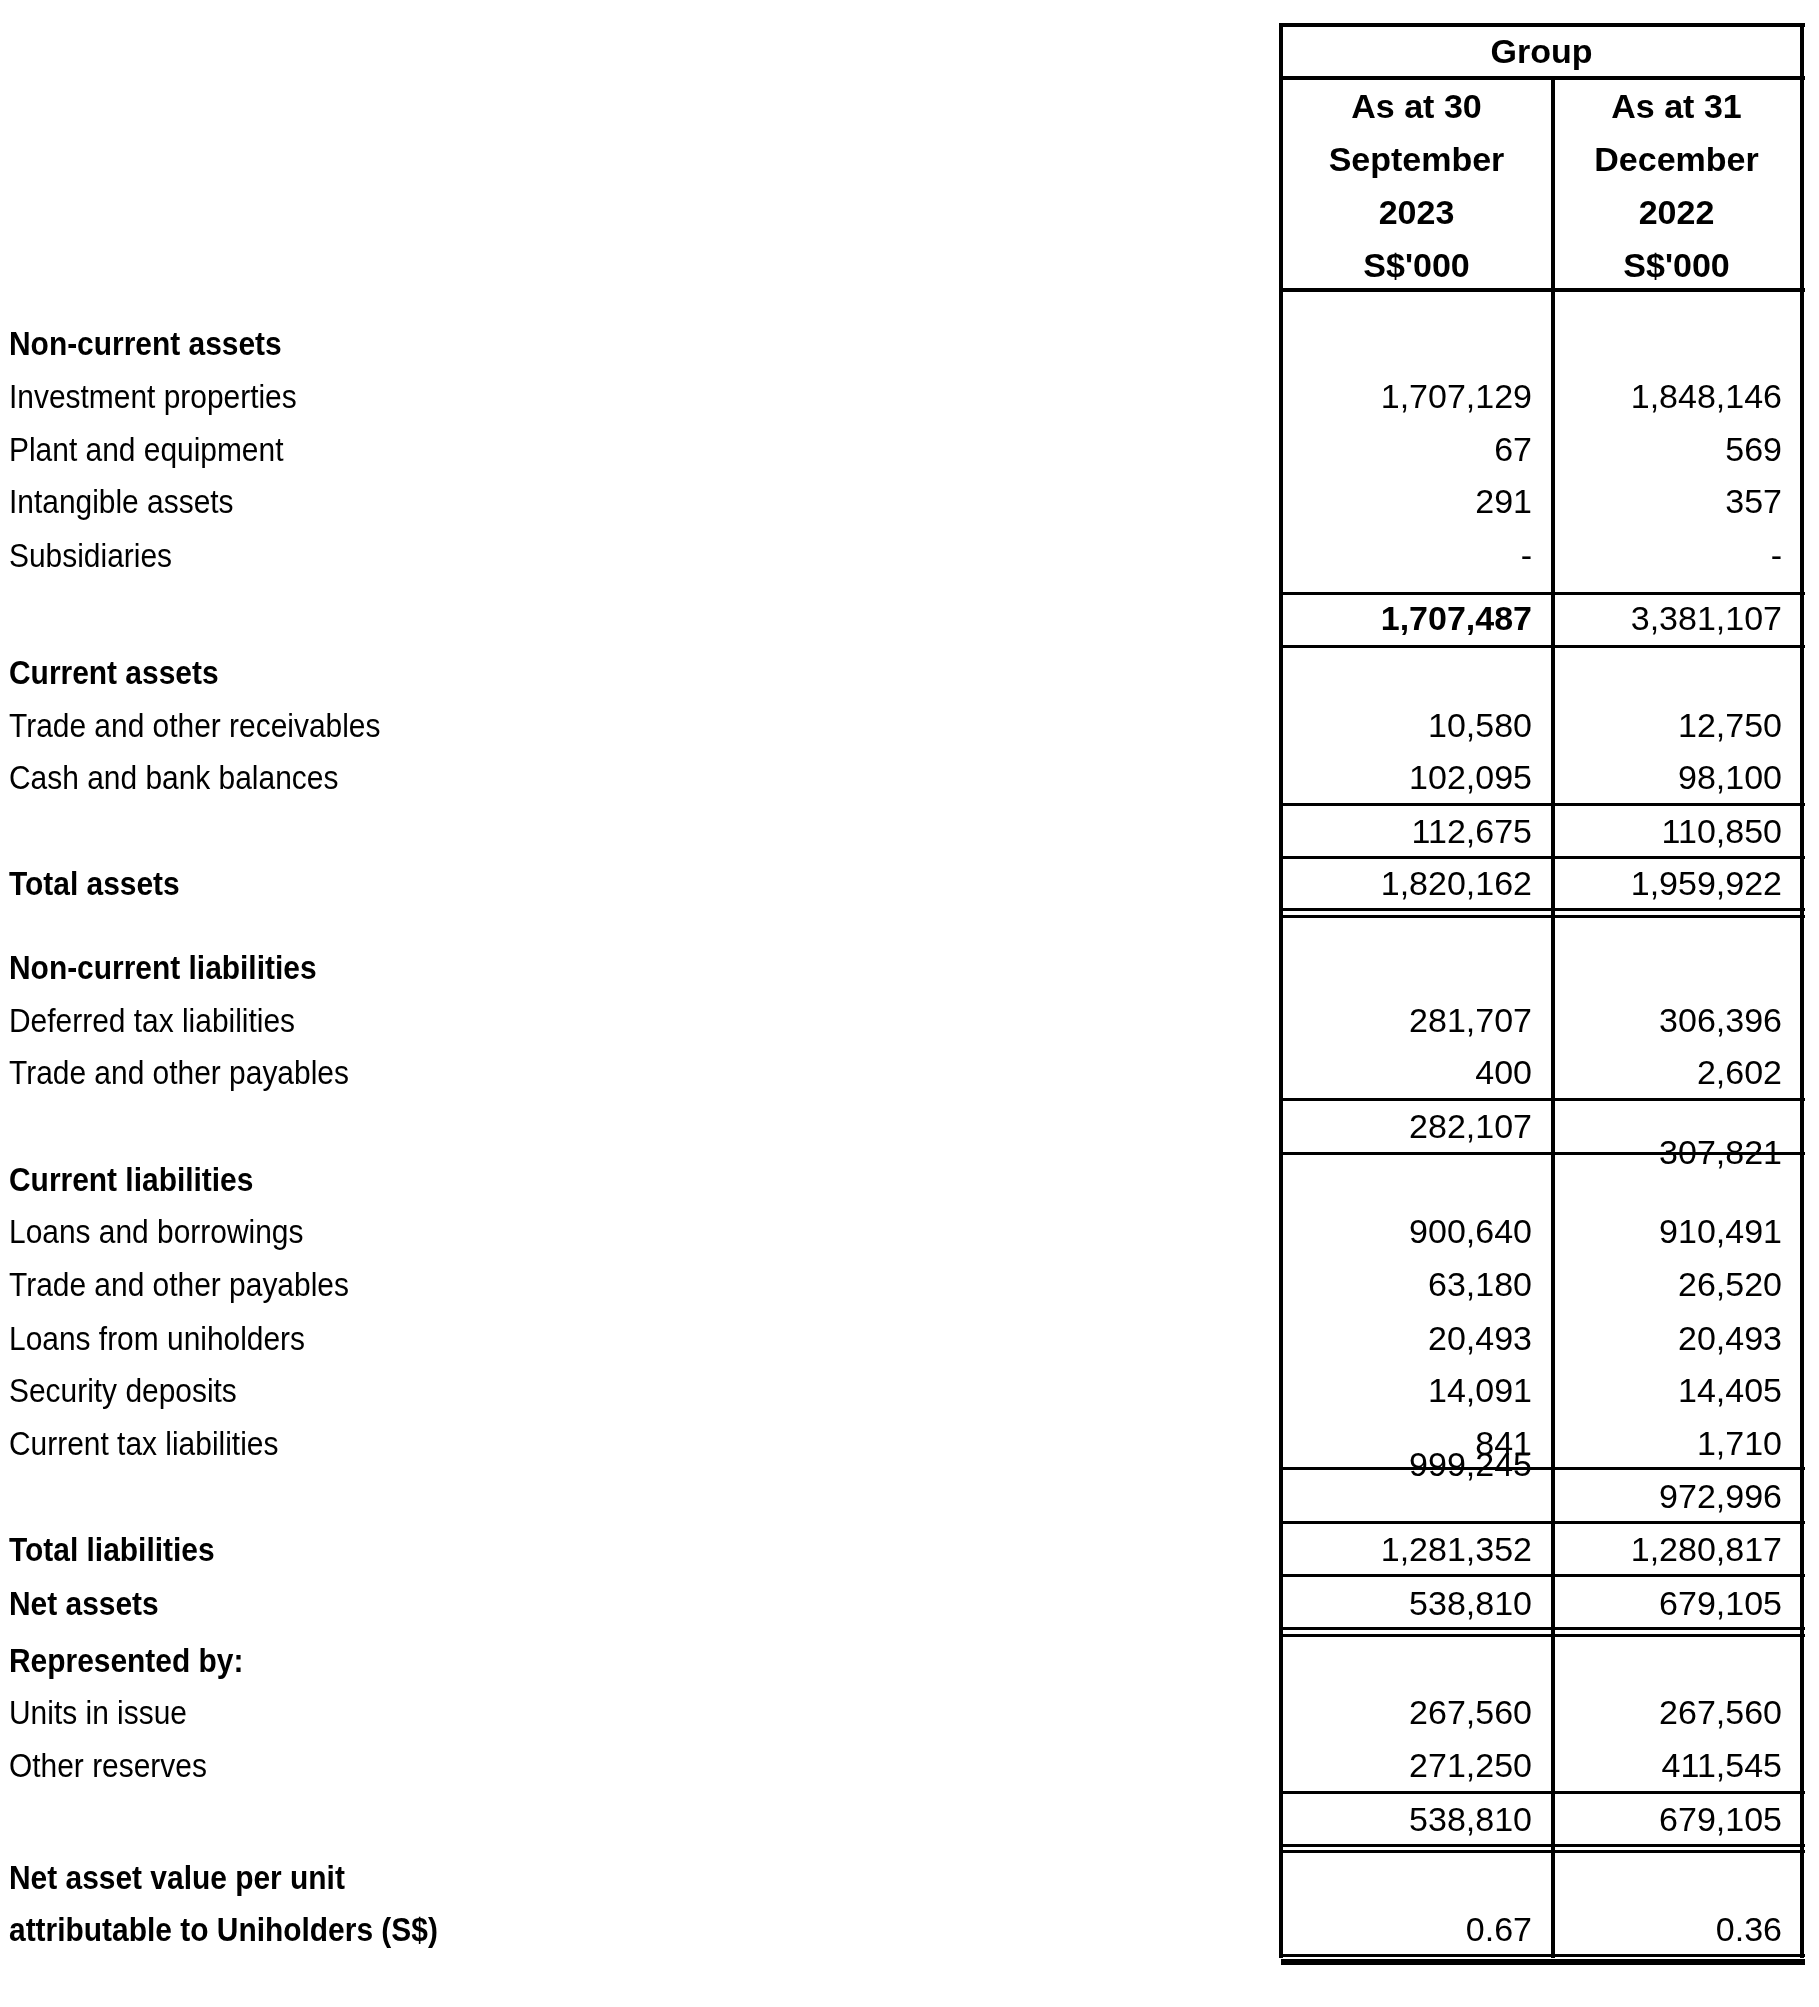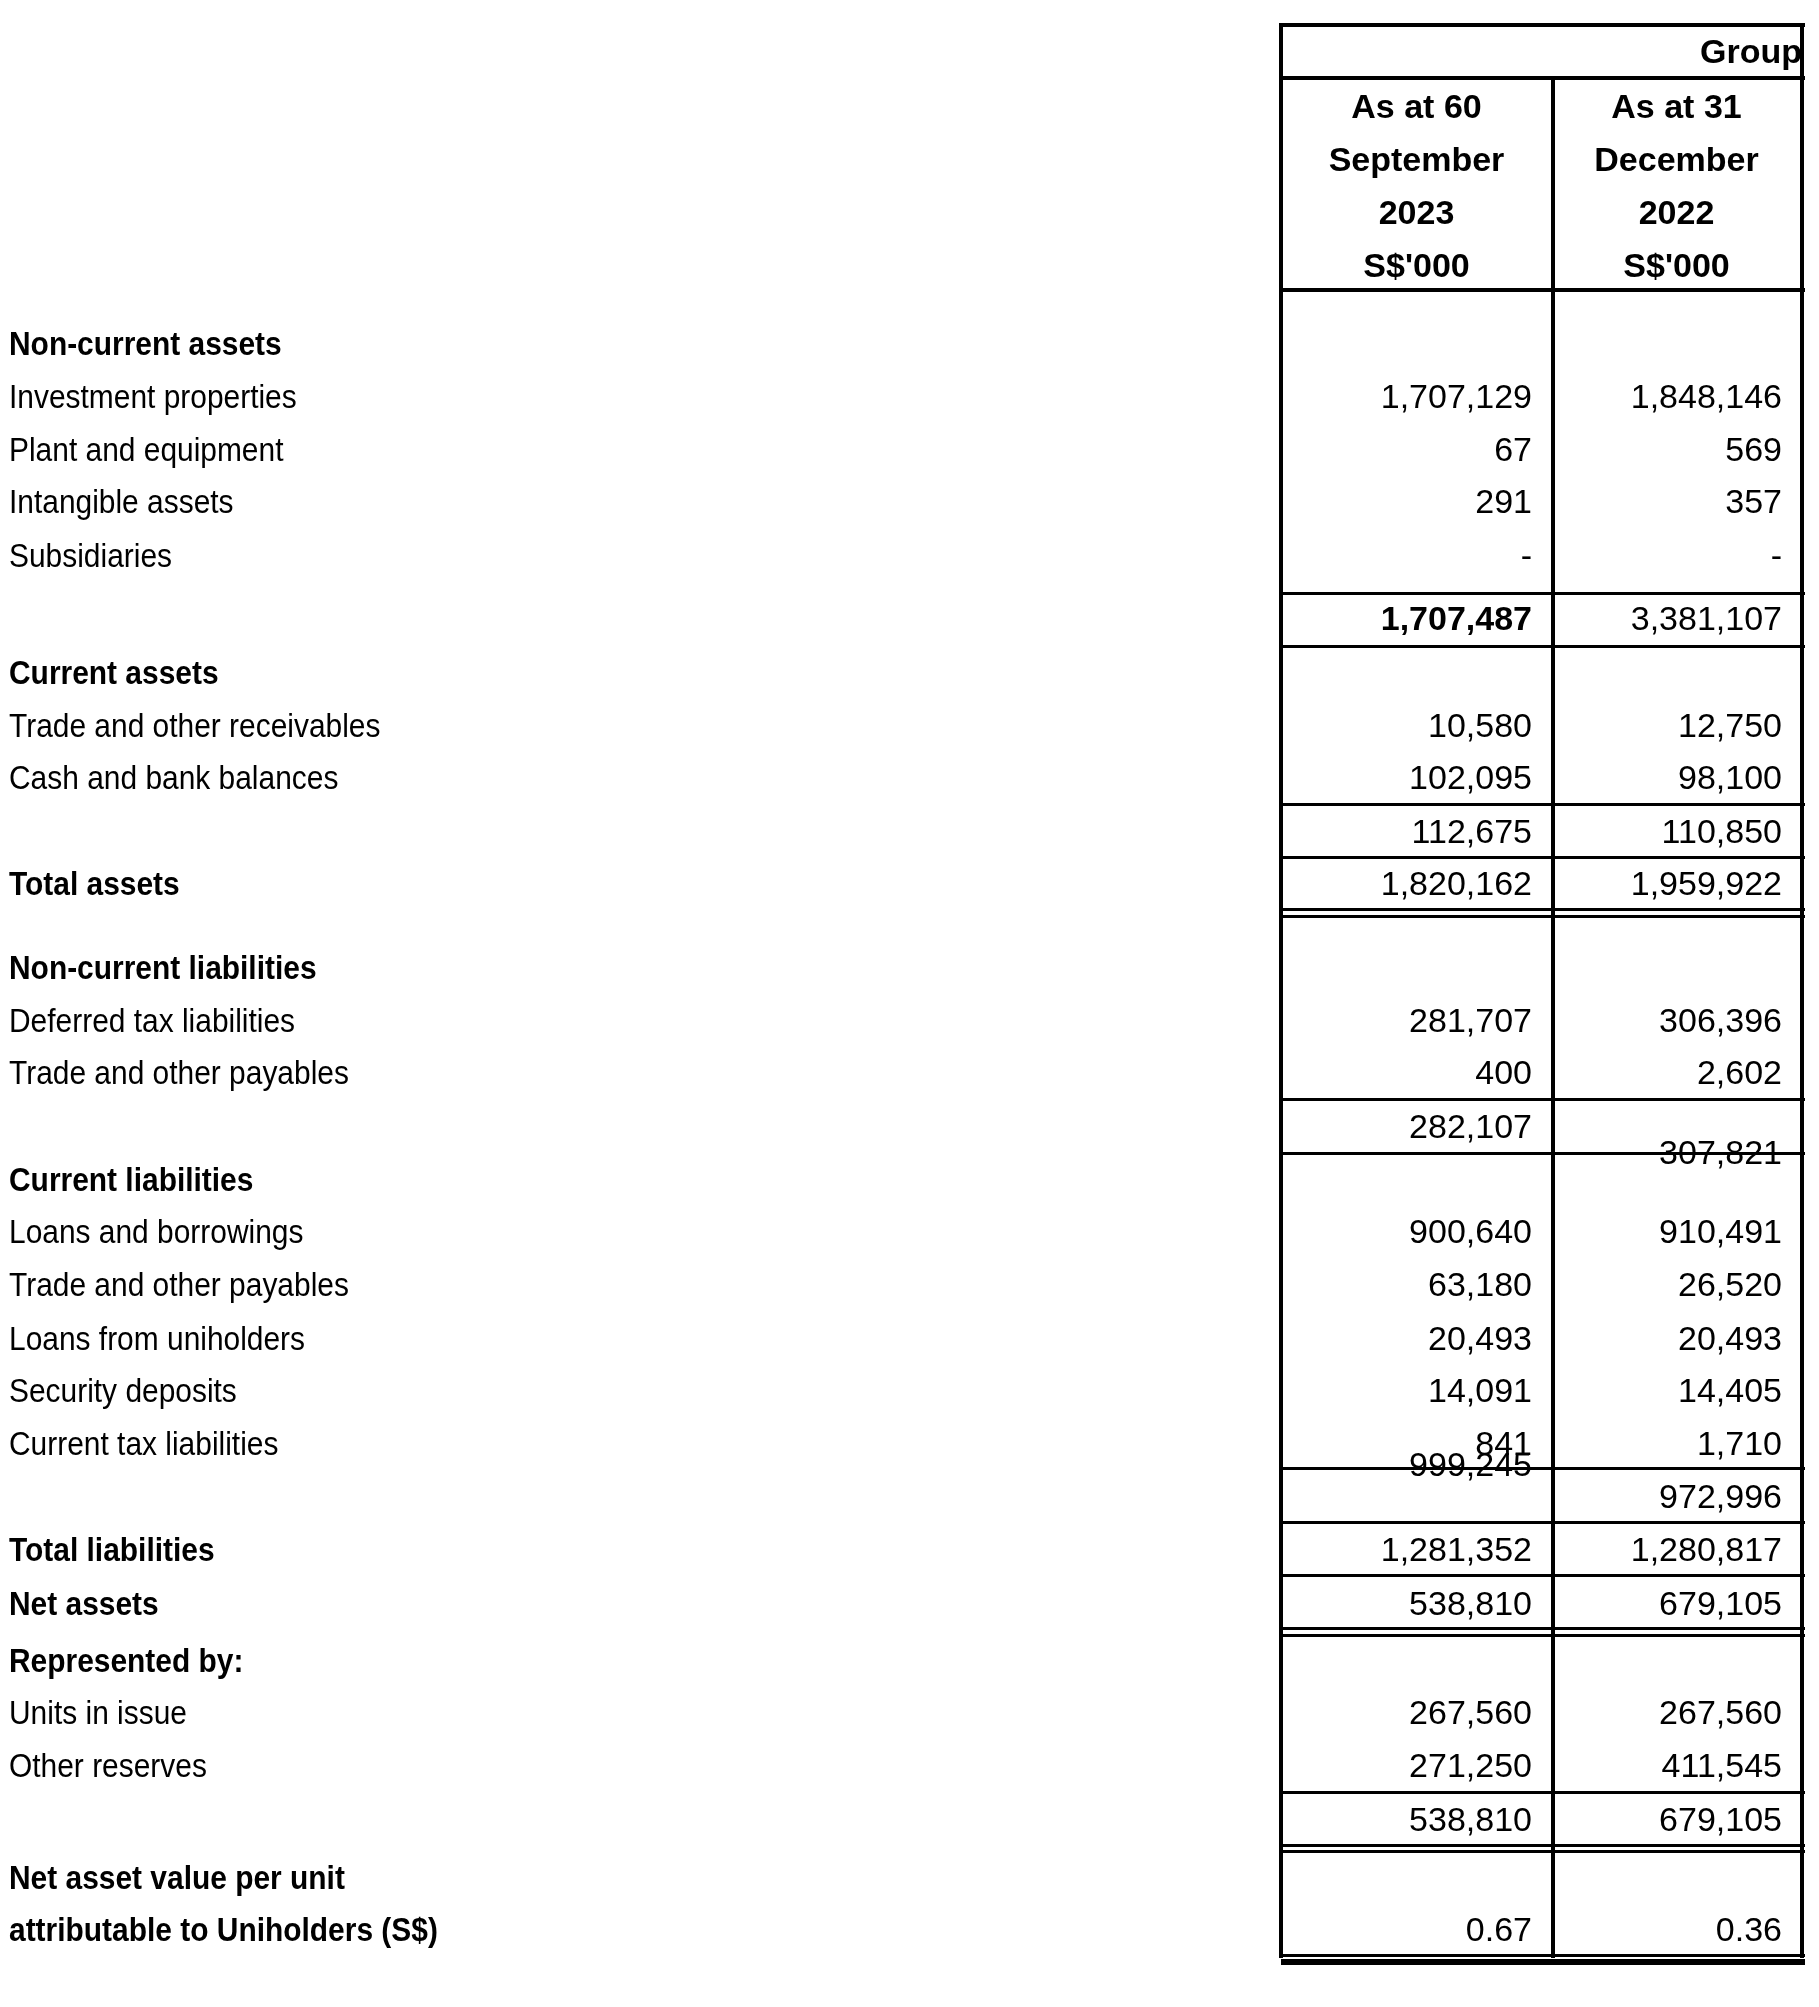--- a/index.html
+++ b/index.html
@@ -22,24 +22,24 @@
 <body>
 
 <div class="hline" style="top:23px;"></div>
 <div class="hline" style="top:76px;"></div>
 <div class="hline" style="top:288px;"></div>
 
 <div class="vline" style="left:1279px; top:23px; height:1935px;"></div>
 <div class="vline" style="left:1551px; top:78px; height:1880px;"></div>
 <div class="vline" style="left:1800px; top:23px; height:1935px;"></div>
 
-<div class="hdr" style="left:1281px; width:521px; top:25px;text-align:right;">Group</div>
+<div class="hdr" style="left:1281px; width:521px; top:25px;">Group</div>
 
 <div style="position:absolute; left:1281px; width:271px; top:80px;">
-  <div class="hdr" style="position:static;">As at 60</div>
+  <div class="hdr" style="position:static;">As at 30</div>
   <div class="hdr" style="position:static;">September</div>
   <div class="hdr" style="position:static;">2023</div>
   <div class="hdr" style="position:static;">S$'000</div>
 </div>
 <div style="position:absolute; left:1552px; width:249px; top:80px;">
   <div class="hdr" style="position:static;">As at 31</div>
   <div class="hdr" style="position:static;">December</div>
   <div class="hdr" style="position:static;">2022</div>
   <div class="hdr" style="position:static;">S$'000</div>
 </div>

